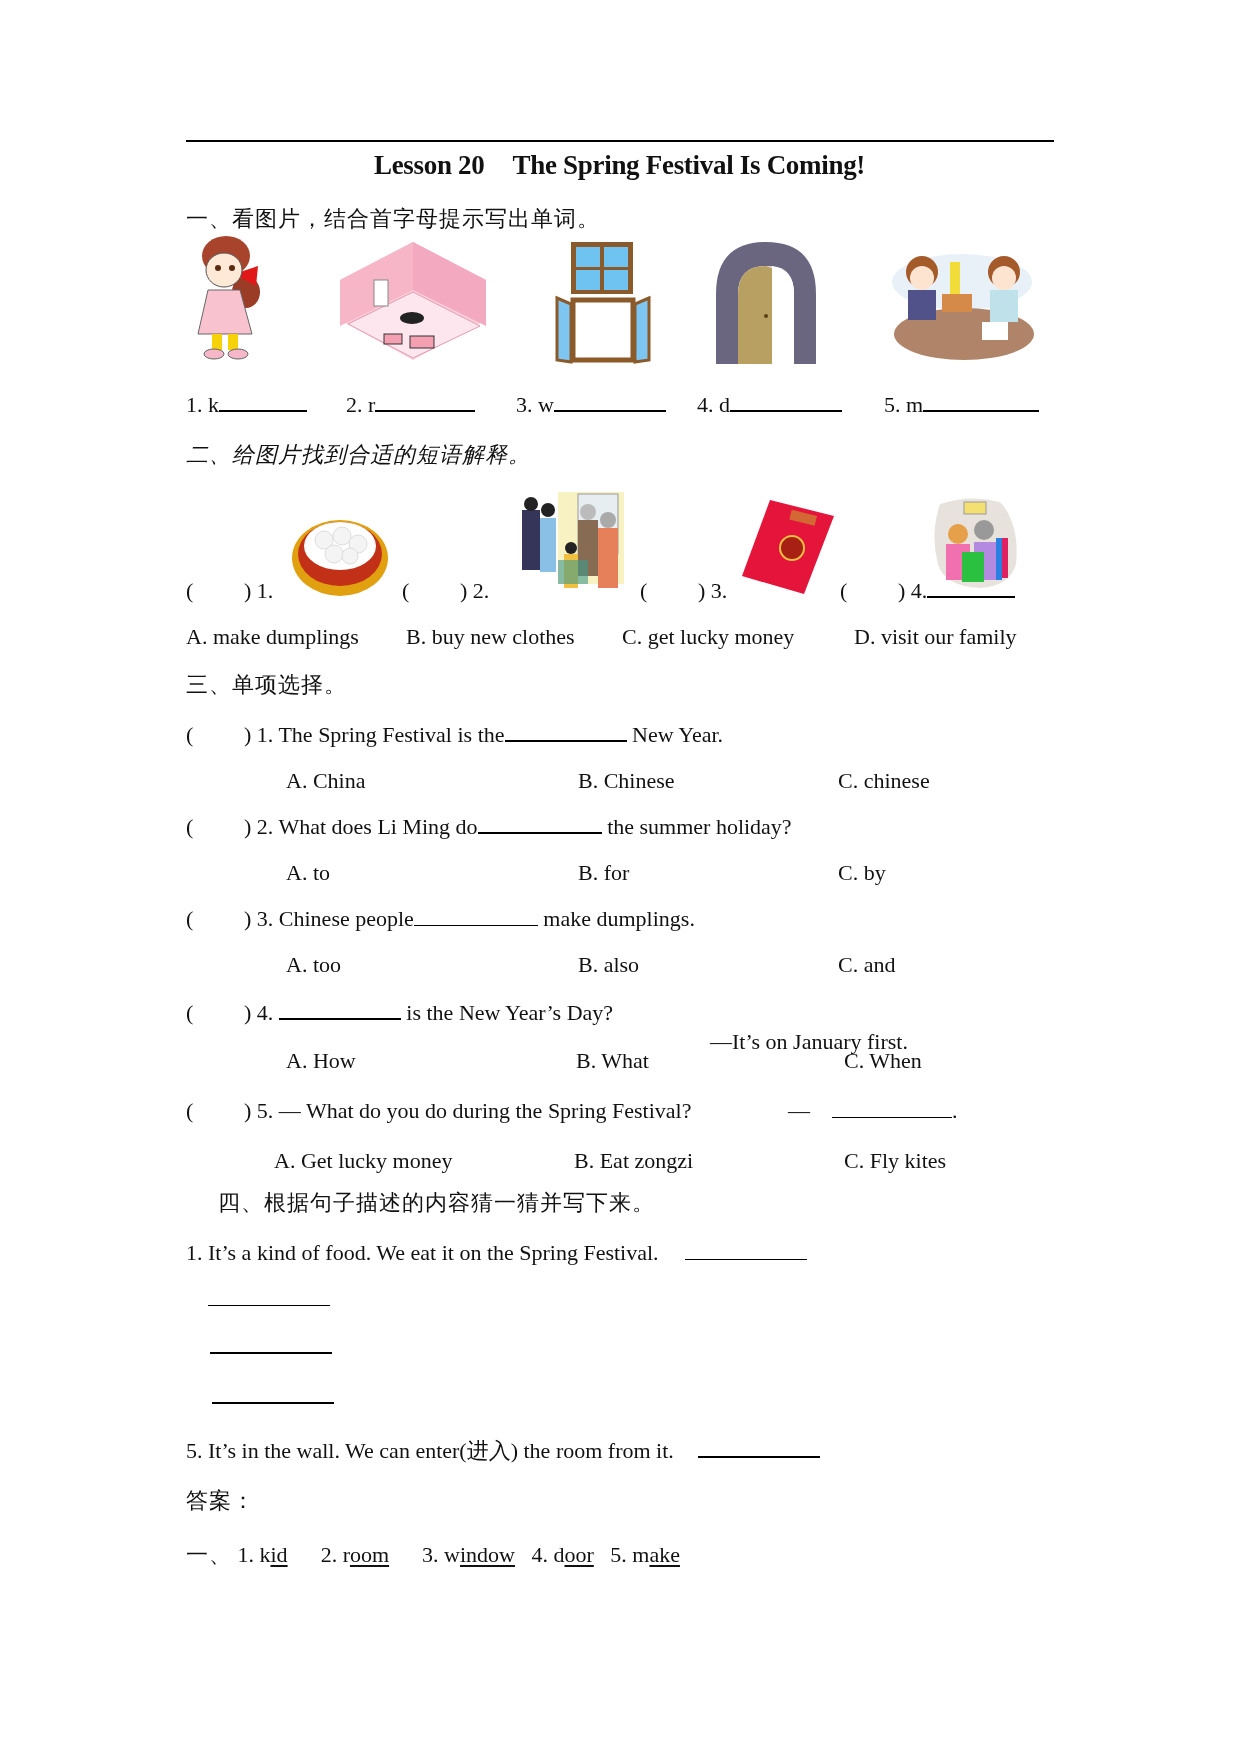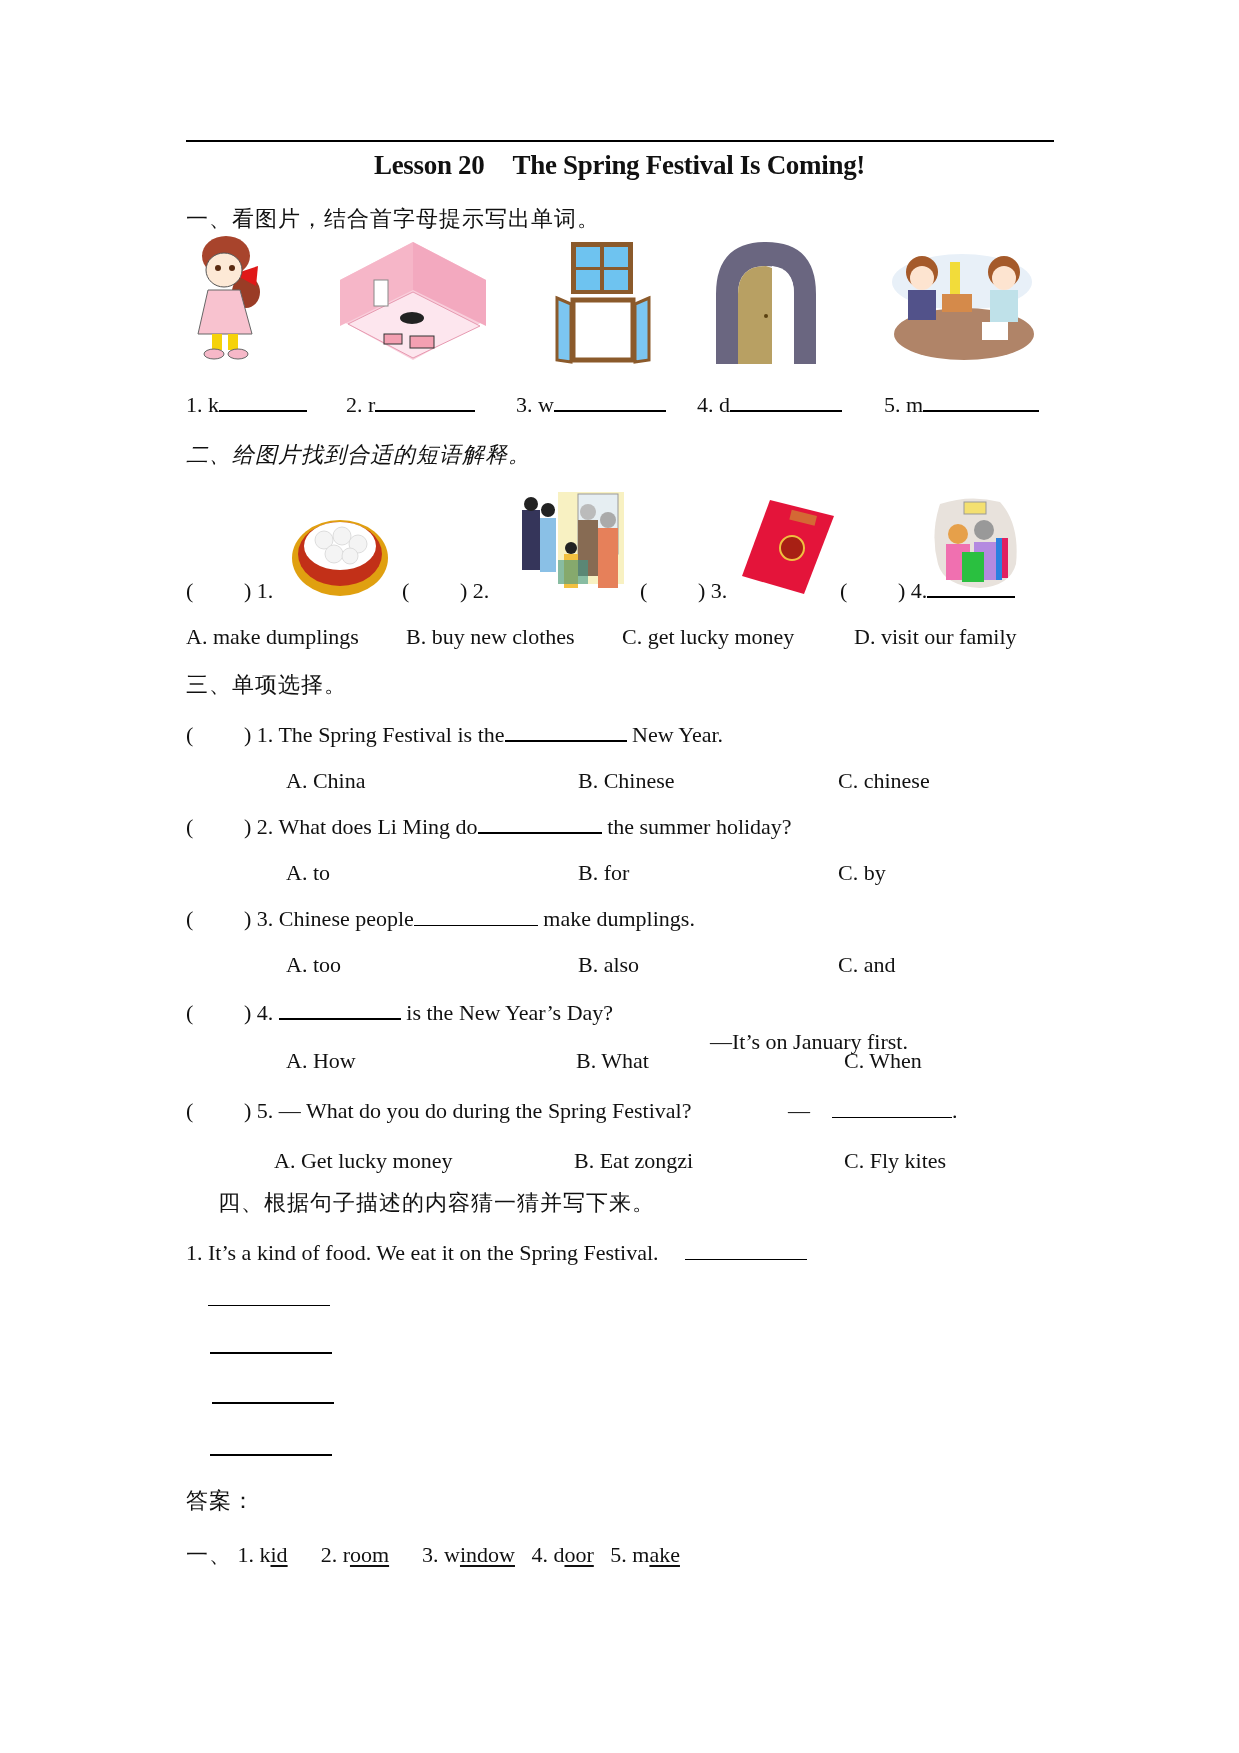--- a/index.html
+++ b/index.html
@@ -192,21 +192,21 @@
 <div class="abs en" style="left:788px;top:1098px;"><span>—</span>&nbsp;&nbsp;&nbsp;&nbsp;<span class="blank thin" style="width:120px"></span><span>.</span></div>
 <div class="abs en" style="left:274px;top:1148px;">A. Get lucky money</div>
 <div class="abs en" style="left:574px;top:1148px;">B. Eat zongzi</div>
 <div class="abs en" style="left:844px;top:1148px;">C. Fly kites</div>
 
 <div class="abs cn" style="left:186px;top:1188px;margin-left:32px;">四、根据句子描述的内容猜一猜并写下来。</div>
 <div class="abs en" style="left:186px;top:1240px;"><span>1. It’s a kind of food. We eat it on the Spring Festival.</span><span class="blank thin" style="width:122px;margin-left:26px"></span></div>
 <div class="abs en" style="left:186px;top:1286px;"><span class="blank thin" style="width:122px;margin-left:22px"></span></div>
 <div class="abs en" style="left:186px;top:1334px;"><span class="blank" style="width:122px;margin-left:24px"></span></div>
 <div class="abs en" style="left:186px;top:1384px;"><span class="blank" style="width:122px;margin-left:26px"></span></div>
-<div class="abs en" style="left:186px;top:1436px;"><span class="blank" style="width:122px;margin-left:24px"></span></div>
+<div class="abs en" style="left:186px;top:1436px;"><span>5. It’s in the wall. We can enter(进入) the room from it.</span><span class="blank" style="width:122px;margin-left:24px"></span></div>
 
 <div class="abs cn" style="left:186px;top:1486px;">答案：</div>
 <div class="abs en" style="left:186px;top:1540px;">
   <span class="cn">一、</span>
   <span><span>1. </span><span>k</span><span class="u">id</span></span>&nbsp;&nbsp;&nbsp;&nbsp;&nbsp;
   <span><span>2. </span><span>r</span><span class="u">oom</span></span>&nbsp;&nbsp;&nbsp;&nbsp;&nbsp;
   <span><span>3. </span><span>w</span><span class="u">indow</span></span>&nbsp;&nbsp;
   <span><span>4. </span><span>d</span><span class="u">oor</span></span>&nbsp;&nbsp;
   <span><span>5. </span><span>m</span><span class="u">ake</span></span>
 </div>

